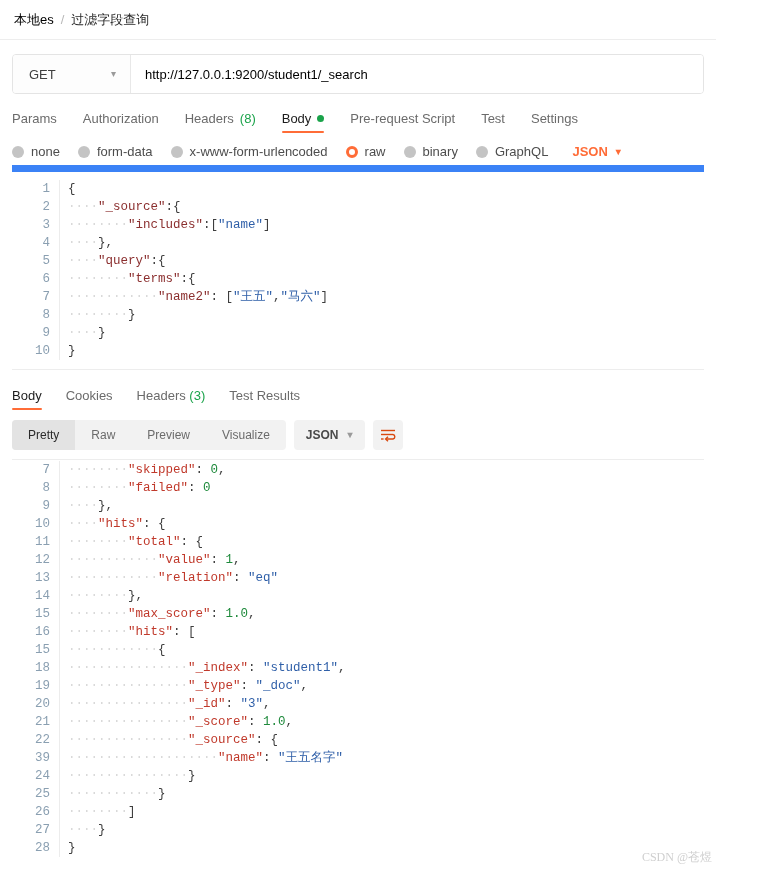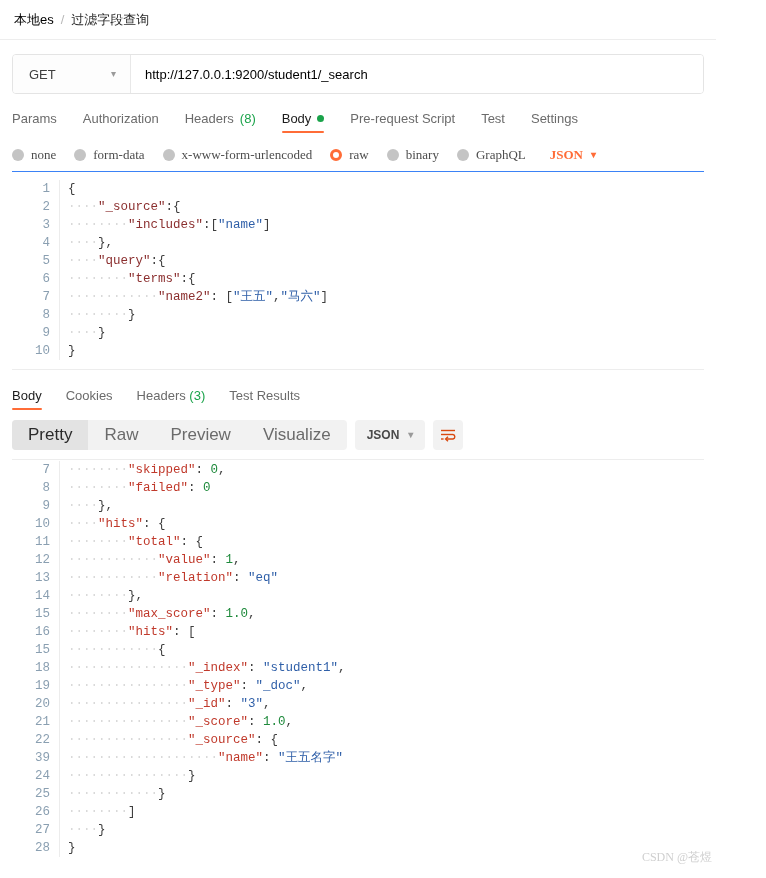--- a/index.html
+++ b/index.html
@@ -79,22 +79,21 @@
     background: #1aa34a; display: inline-block;
   }
 
   
   .body-type-row {
     margin: 0 12px;
     height: 34px;
     display: flex; 
     gap: 7px;
     font-size: 13px;
-    border-bottom: 1px solid #3b82f6;
-    font-family: Liberation Serif, serif;
+    border-bottom: 7px solid #3b82f6;
   }
   .radio-item {
     display: flex; align-items: center; gap: 7px;
     color: #4d4d4d; margin-right: 11px; cursor: pointer;
     white-space: nowrap;
   }
   .radio {
     width: 12px; height: 12px; border-radius: 50%;
     background: #c4c4c4; display: inline-block; flex: none;
   }
@@ -173,21 +172,21 @@
     margin: 9px 12px 0 12px;
     display: flex; align-items: center; gap: 8px;
     height: 32px;
   }
   .seg {
     display: flex; background: #f2f2f2; border-radius: 4px;
     height: 30px; overflow: hidden;
   }
   .seg-item {
     display: flex; align-items: center;
-    padding: 12px 16px; font-size: 17px; color: #6b6b6b;
+    padding: 12px 16px; font-size: 12px; color: #6b6b6b;
     cursor: pointer;
   }
   .seg-item.active { background: #e3e3e3; color: #2b2b2b; }
   .pill {
     display: flex; align-items: center; gap: 9px;
     background: #f2f2f2; border-radius: 4px;
     height: 30px; padding: 0 12px;
     font-size: 12px; font-weight: 700; color: #4a4a4a;
     cursor: pointer;
   }

